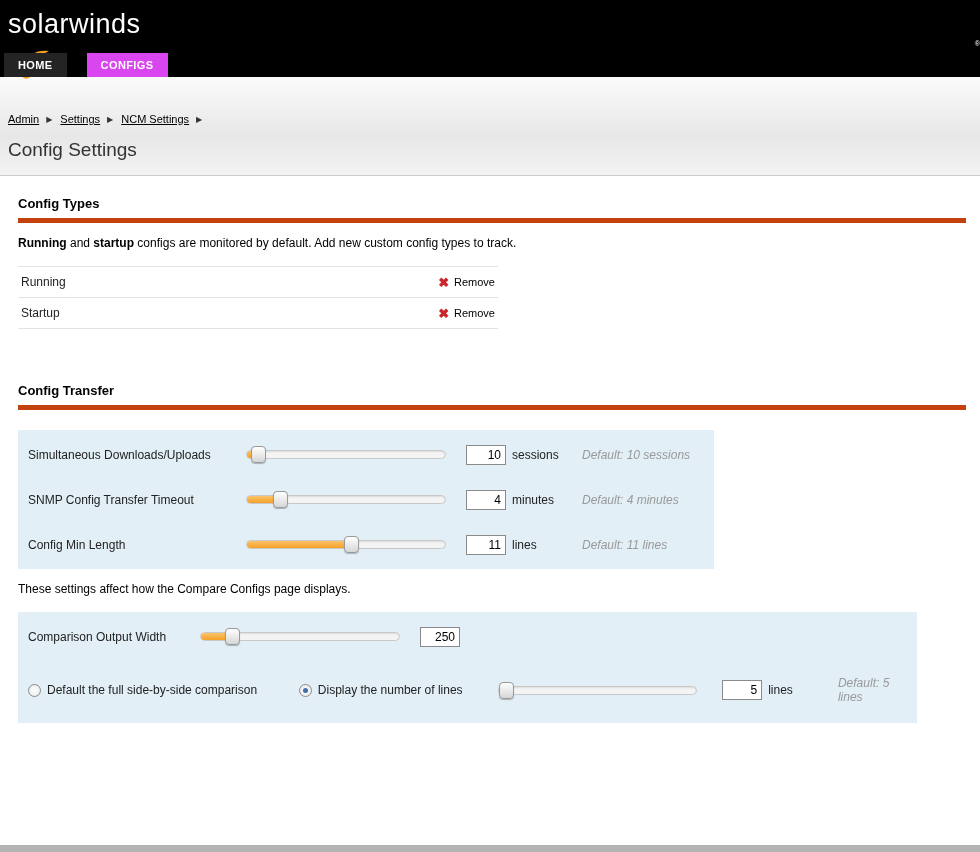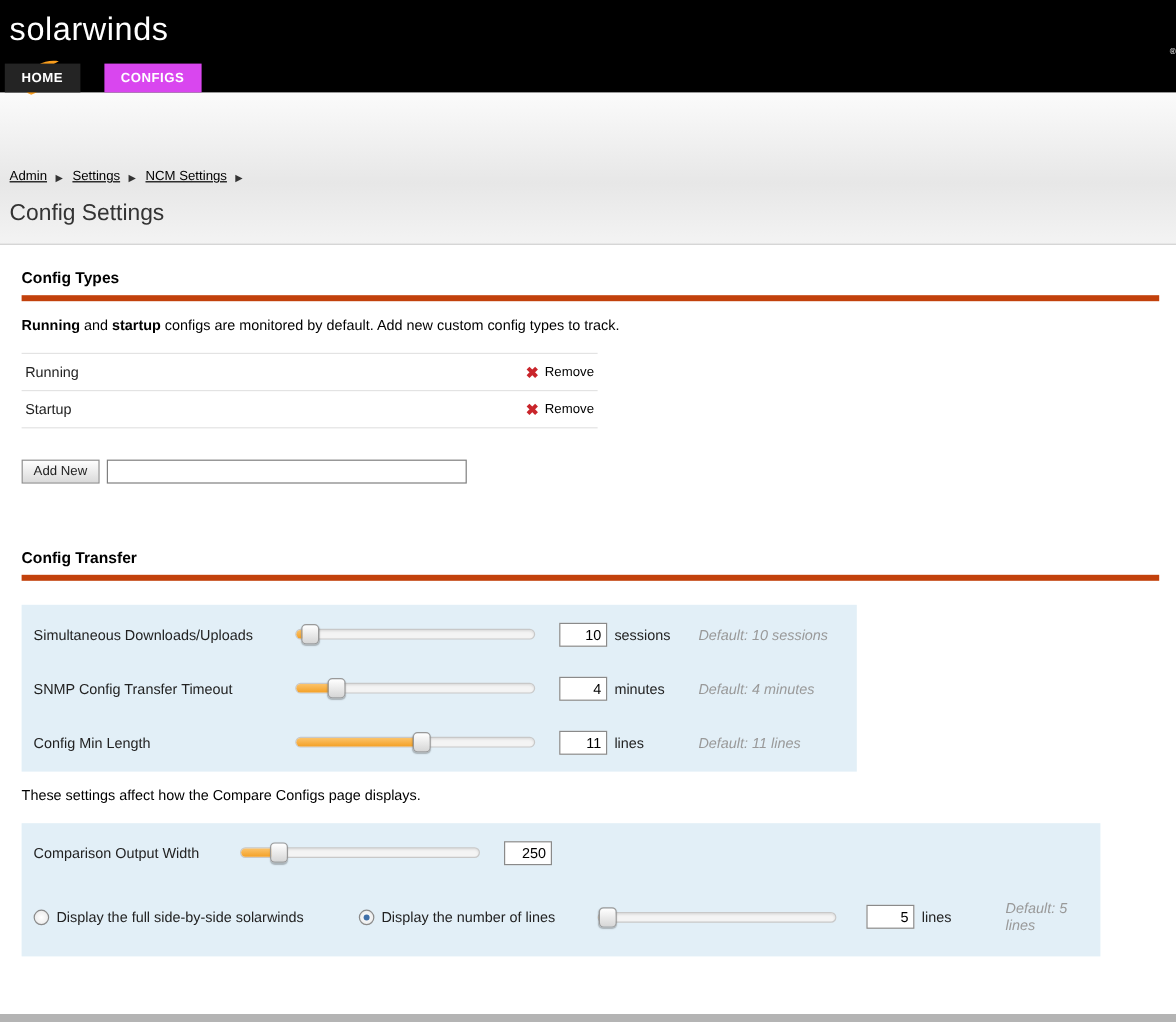--- a/index.html
+++ b/index.html
@@ -12,21 +12,21 @@
   .logo-text { color:#fff; font-size:27px; letter-spacing:.5px; line-height:32px; }
   .logo-reg { color:#fff; font-size:7px; align-self:flex-end; margin:0 0 5px 1px; }
   .logo-swoosh { margin:-4px 0 0 2px; }
   .tabs { position:absolute; bottom:0; left:4px; display:flex; gap:20px; }
   .tab { color:#fff; font-size:11px; font-weight:bold; letter-spacing:.4px; padding:6px 14px; cursor:pointer; }
   .tab-home { background:#242424; }
   .tab-configs { background:#d946ef; }
 
   
   .subheader { background:linear-gradient(#fbfbfb,#e7e7e7 60%,#f3f3f3); border-bottom:1px solid #cccccc; padding:36px 0 14px 8px; }
-  .breadcrumb { display:flex; align-items:flex-end; font-size:11px; color:#000;margin-top:28px; }
+  .breadcrumb { display:flex; align-items:center; font-size:11px; color:#000; }
   .crumb { text-decoration:underline; cursor:pointer; }
   .crumb-arrow { font-size:8px; color:#333; margin:0 8px 0 7px; }
   .page-title { font-size:19px; color:#333; margin-top:14px; font-weight:400; }
 
   
   .main { padding:0 14px 0 18px; }
   .section-heading { font-size:13px; font-weight:bold; color:#000; padding:20px 0 7px 0; border-bottom:5px solid #c2410c; }
   .section-transfer .section-heading, .section-comparisons .section-heading { margin-top:34px; }
   .desc { font-size:12px; color:#000; margin:13px 0 16px 0; }
 
@@ -118,24 +118,20 @@
         </span>
       </div>
       <div class="type-row">
         <span>Startup</span>
         <span class="remove-btn">
           <span class="x-icon">✖</span>
           <span>Remove</span>
         </span>
       </div>
     </div>
-    <div class="add-row">
-      <button class="add-btn">Add New</button>
-      <input class="new-input" type="text" value="" style="">
-    </div>
   </div>
 
   <div class="section section-transfer">
     <div class="section-heading">Config Transfer</div>
     <div class="blue-panel transfer-panel">
 
       <div class="panel-row">
         <span class="t-label">Simultaneous Downloads/Uploads</span>
         <div class="slider">
           <div class="slider-fill" style="width: 6%;"></div>
@@ -180,21 +176,21 @@
         <div class="slider">
           <div class="slider-fill" style="width: 16%;"></div>
           <div class="slider-handle" style="left: calc(16% - 8px);"></div>
         </div>
         <input class="num-input" type="text" value="250" style="">
       </div>
 
       <div class="panel-row compare-row">
         <span class="radio-opt opt-full">
           <span class="radio"></span>
-          <span>Display the full side-by-side solarwinds</span>
+          <span>Default the full side-by-side comparison</span>
         </span>
         <span class="radio-opt opt-lines">
           <span class="radio checked"></span>
           <span>Display the number of lines</span>
         </span>
         <div class="slider">
           <div class="slider-fill" style="width: 4%;"></div>
           <div class="slider-handle" style="left: calc(4% - 8px);"></div>
         </div>
         <input class="num-input lines-input" type="text" value="5" style="">

